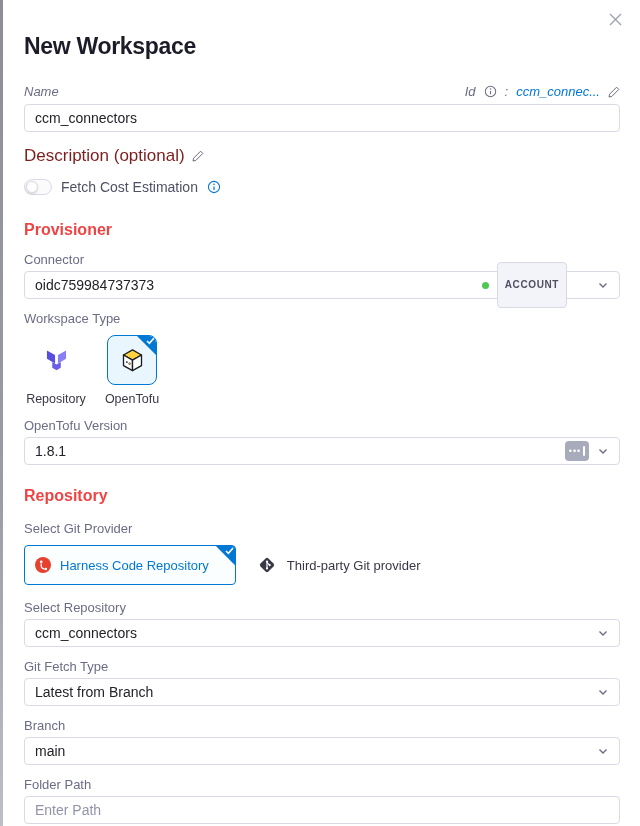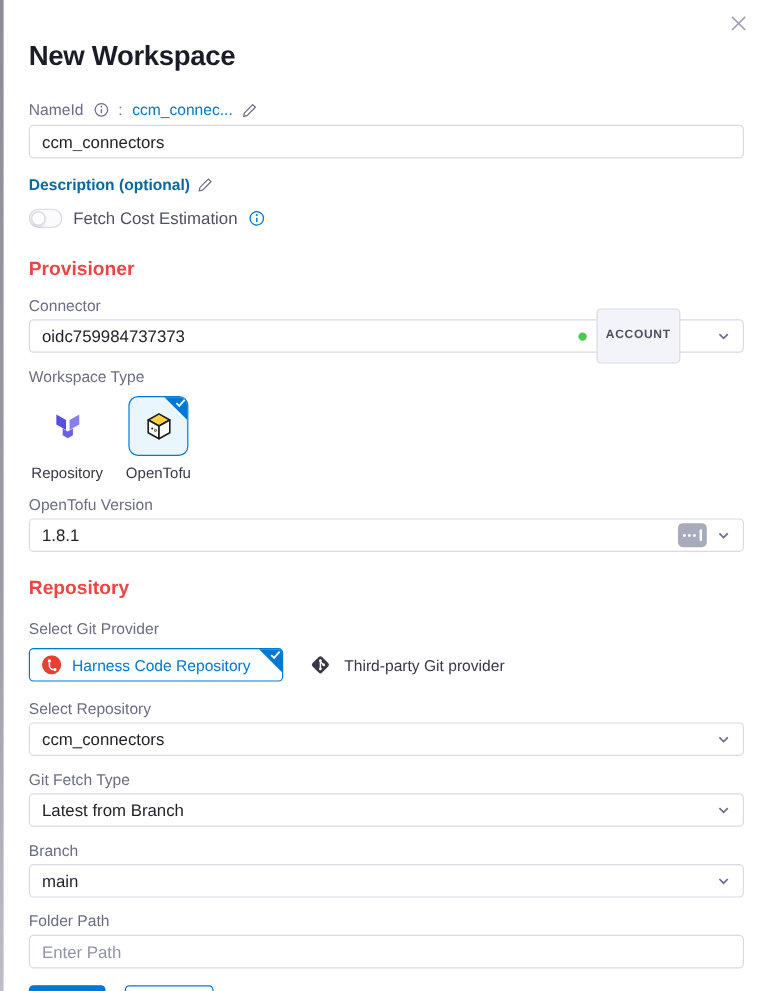--- a/index.html
+++ b/index.html
@@ -15,23 +15,23 @@
     position: absolute; left: 0; top: 0; width: 3px; height: 100%;
     background: linear-gradient(#8d8d95, #9a9da6 60%, #bcbfc6);
   }
   .dialog { position: relative; padding: 33px 20px 0 24px; }
   .close-btn {
     position: absolute; top: 10px; right: 16px; width: 18px; height: 18px;
     cursor: pointer; display: flex; align-items: center; justify-content: center;
   }
   .title { font-size: 23px; font-weight: 700; letter-spacing: -0.3px; color: #1c1c28; }
 
-  .label-row { display: flex; justify-content: flex-start; align-items: center; }
+  .label-row { display: flex; justify-content: space-between; align-items: center; font-style: italic; }
   .label { font-size: 13px; color: #6b6d85; }
-  .label-bold { font-size: 13px; font-weight: 700; color: #0369a1; }
+  .label-bold { font-size: 17px; font-weight: 400; color: #7f1d1d; }
 
   .id-block { display: flex; align-items: center; gap: 8px; font-size: 13px; color: #6b6d85; }
   .id-value { color: #0278d5; }
 
   .text-input, .select-box {
     width: 596px; height: 28px; border: 1px solid #d9dae5; border-radius: 4px;
     background: #fff; font-size: 14px; color: #22222a;
     padding: 0 10px; display: flex; align-items: center;
   }
   input.text-input { font-family: "Liberation Sans", sans-serif; outline: none; }
@@ -79,21 +79,21 @@
 
   .more-btn {
     width: 24px; height: 20px; border-radius: 4px; background: #a8abbb;
     display: flex; align-items: center; justify-content: center; gap: 1px; cursor: pointer;
   }
   .more-btn .dots { color: #fff; font-size: 9px; letter-spacing: 1px; line-height: 1; }
   .more-btn .bar { width: 2px; height: 10px; background: #fff; border-radius: 1px; margin-left: 1px; }
 
   .provider-row { margin-top: 9px; display: flex; align-items: center; gap: 21px; }
   .provider-card {
-    position: relative; height: 28px; border: 1px solid #0278d5; border-radius: 4px;
+    position: relative; height: 40px; border: 1px solid #0278d5; border-radius: 4px;
     background: #fbfeff; display: flex; align-items: center; gap: 9px;
     padding: 0 26px 0 10px; cursor: pointer; overflow: hidden;
   }
   .provider-card .p-label { font-size: 13px; font-weight: 500; color: #0278d5; }
   .provider-alt { display: flex; align-items: center; gap: 10px; cursor: pointer; }
   .provider-alt .p-label { font-size: 13px; color: #383946; }
 
   .actions { margin-top: 14px; display: flex; gap: 16px; }
   .btn {
     height: 28px; border-radius: 4px; font-size: 13.5px; font-weight: 700;

